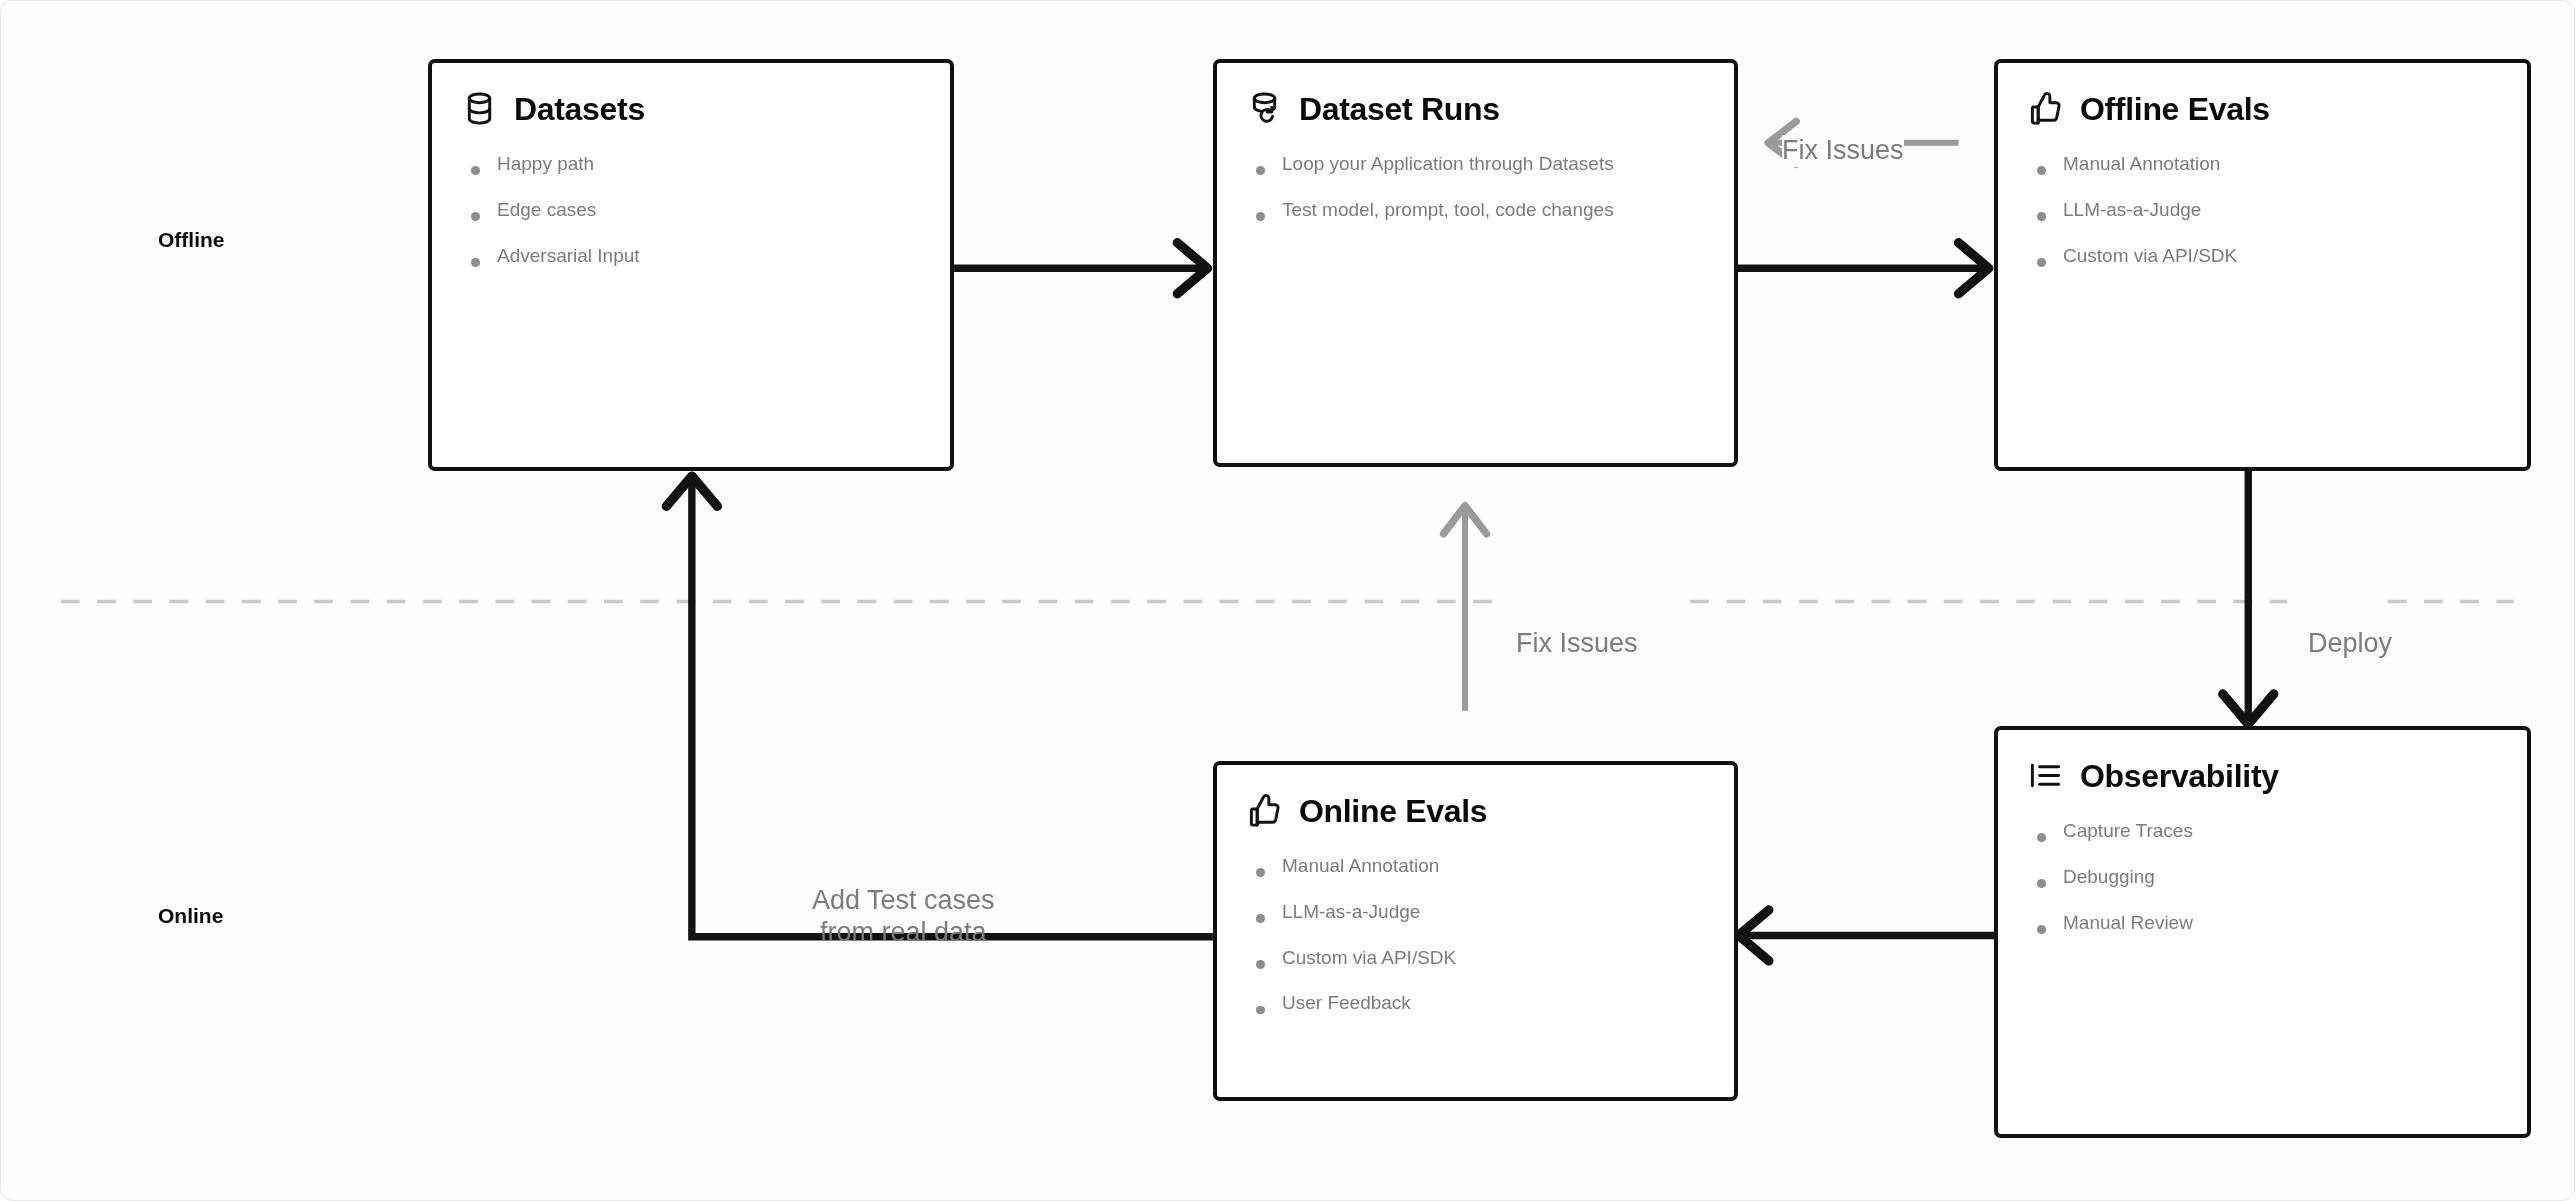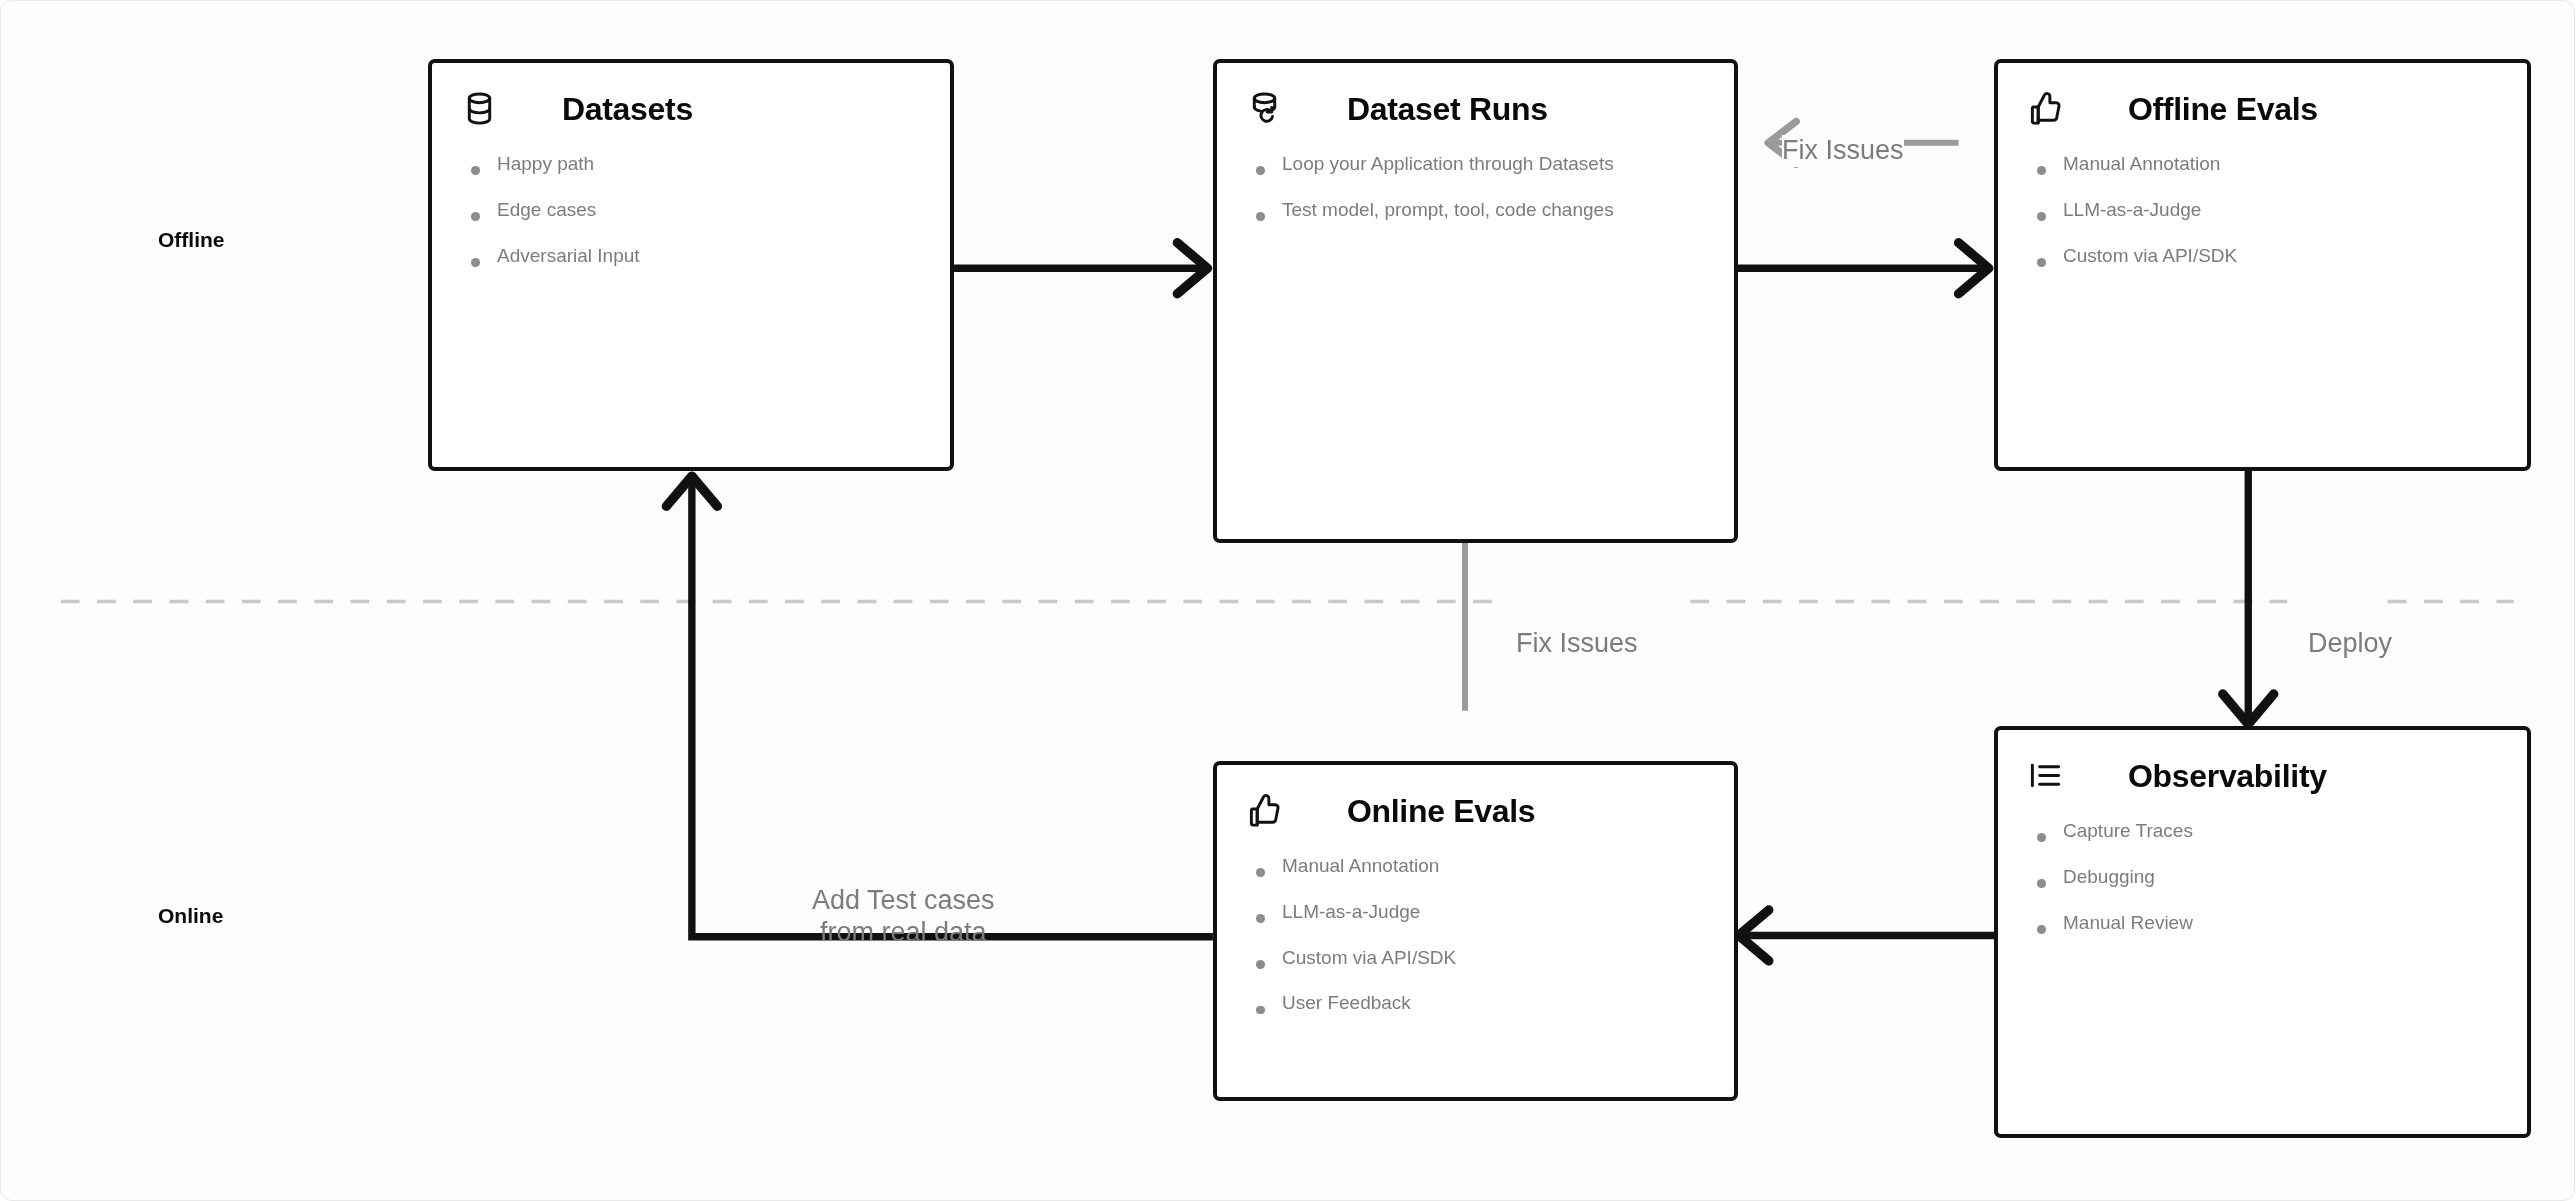--- a/index.html
+++ b/index.html
@@ -70,21 +70,20 @@
   }
   .node-icon svg { display: block; width: 35px; height: 35px; }
 
   .node-title {
     font-size: 32px;
     font-weight: bold;
     color: #0a0a0a;
     letter-spacing: -0.3px;
     line-height: 1.0;
     white-space: nowrap;
-    margin-left: 48px;
   }
 
   .node-list {
     list-style: none;
     margin: 0;
     padding: 27px 31px 0 38px;
   }
 
   .node-list li {
     position: relative;
@@ -102,21 +101,21 @@
     left: 1.3px;
     top: 13.4px;
     width: 8.7px;
     height: 8.7px;
     border-radius: 50%;
     background: #8d8d8d;
   }
 
   
   #node-datasets      { left: 428px;  top: 59px;   width: 526px;  height: 412px; }
-  #node-dataset-runs  { left: 1213px; top: 59px;   width: 525px;  height: 484px; }
+  #node-dataset-runs  { left: 1213px; top: 59px;   width: 525px;  height: 408px; }
   #node-offline-evals { left: 1994px; top: 59px;   width: 537px;  height: 412px; }
   #node-online-evals  { left: 1213px; top: 761px; width: 525px;  height: 340px; }
   #node-observability { left: 1994px; top: 726px; width: 537px;  height: 412px; }
 
   
   .lane-label {
     position: absolute;
     font-size: 21px;
     font-weight: bold;
     color: #0a0a0a;

